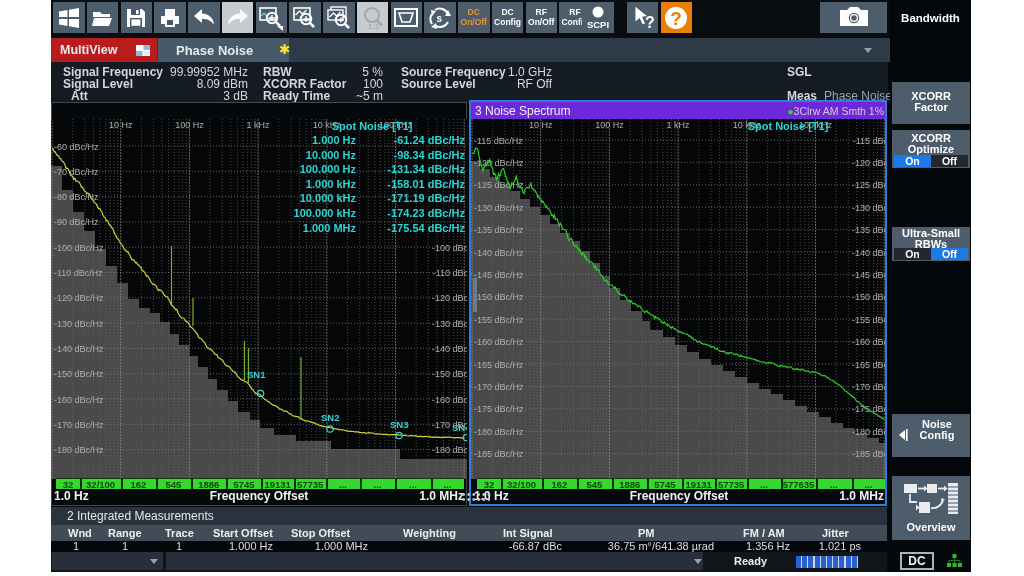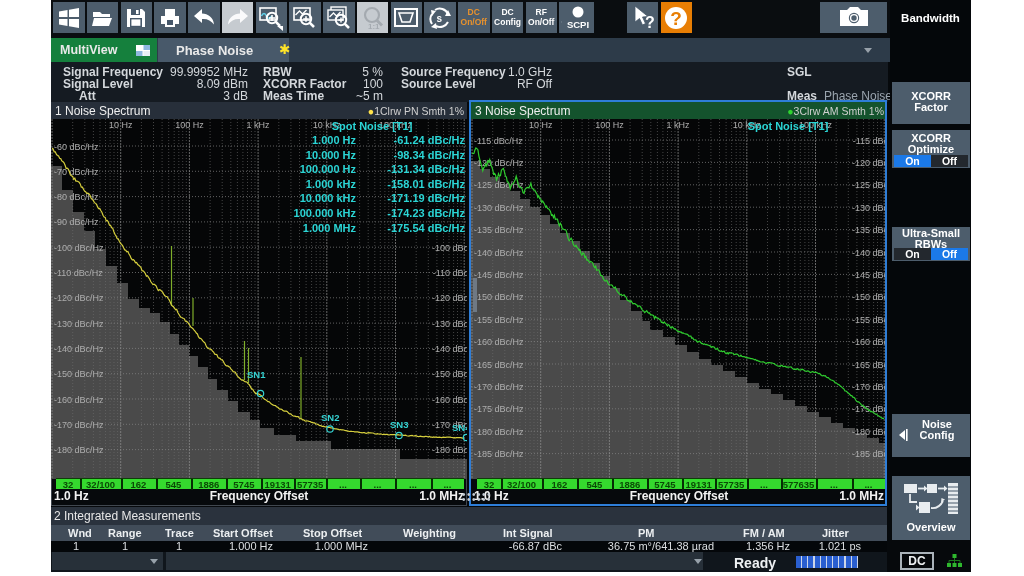--- a/index.html
+++ b/index.html
@@ -26,21 +26,21 @@
 
 svg text.al{font-size:9px;fill:#adadad;font-family:"Liberation Sans",sans-serif}
 svg text.sp{font-size:11px;font-weight:bold;fill:#2bd5d5;font-family:"Liberation Sans",sans-serif}
 svg text.sn{font-size:9.5px;font-weight:bold;fill:#35d3d3;font-family:"Liberation Sans",sans-serif}
 
 .gbar{position:absolute;top:478px;height:11px;background:#35d92e;border-top:1px solid #0f3d08}
 .gdiv{position:absolute;top:0;width:2px;height:11px;background:#062d04}
 .glab{position:absolute;top:0;transform:translateX(-50%);font-size:9.5px;font-weight:bold;color:#0a4a05;line-height:11px}
 .axrow{position:absolute;top:489px;height:17px;font-size:12px;font-weight:bold;color:#f2f2f2}
 
-#intbar{position:absolute;left:0;top:507px;width:836px;height:18px;background:#2a323d;color:#e8e8e8;font-size:12px;line-height:18px;padding-left:3px}
+#intbar{position:absolute;left:0;top:507px;width:836px;height:18px;background:#2a323d;color:#e8e8e8;font-size:12px;line-height:18px;padding-left:16px}
 #thead{position:absolute;left:0;top:525px;width:836px;height:16px;background:#414c59}
 #trow{position:absolute;left:0;top:541px;width:836px;height:11px;background:#04070a}
 .th{position:absolute;font-size:11px;font-weight:bold;color:#eceff1;line-height:16px;white-space:nowrap}
 .td{position:absolute;font-size:11px;color:#dcdfe2;line-height:11px;white-space:nowrap}
 
 #sbar{position:absolute;left:0;top:552px;width:836px;height:20px;background:#10161c}
 .combo{position:absolute;top:0;height:18px;background:#273039}
 .carr{position:absolute;top:7px;width:0;height:0;border-left:4px solid transparent;border-right:4px solid transparent;border-top:5px solid #97a1aa}
 
 #side{position:absolute;left:839px;top:0;width:81px;height:500px;background:#04070a}
@@ -168,21 +168,21 @@
       </div>
       <div class="tb " style="left:440.8px">
         <div class="t2">DC<br>Config</div>
       </div>
       <div class="tb " style="left:474.5px">
         <div class="t2">RF<br>On/Off</div>
       </div>
       <div class="tb " style="left:508.2px">
         <div class="t2">RF<br>Config</div>
       </div>
-      <div class="tb " style="left:511px">
+      <div class="tb " style="left:531px">
         <svg width="26" height="26" viewBox="0 0 26 26">
           <circle cx="13" cy="7" r="5.5" fill="#fff"></circle>
           <text x="13" y="23" font-size="9.5" font-weight="bold" fill="#fff" text-anchor="middle" font-family="Liberation Sans">SCPI</text>
         </svg>
       </div>
       <div class="tb " style="left:575.8px">
         <svg width="28" height="28" viewBox="0 0 28 28">
           <path d="M6 2 L6 18 L10.5 14.5 L13.5 21 L16.5 19.5 L13.5 13 L19 12.5 Z" fill="#fff" stroke="#47586a" stroke-width="0.8"></path>
           <text x="21" y="24" font-size="16" font-weight="bold" fill="#fff" text-anchor="middle" font-family="Liberation Sans">?</text>
         </svg>
@@ -195,58 +195,56 @@
       </div>
       <div class="tb cam" style="left:769px">
         <svg width="34" height="26" viewBox="0 0 34 26">
           <path d="M10 5 l3 -3 h8 l3 3 h7 v16 H3 V5 z" fill="#fff"></path>
           <circle cx="17" cy="13" r="5.2" fill="#4d5d6c"></circle>
           <circle cx="17" cy="13" r="3.4" fill="none" stroke="#fff" stroke-width="1.4"></circle>
         </svg>
       </div>
     </div>
 <div id="tabs">
-  <div class="tab" style="left:0;width:106px;background:#15803d;padding-left:9px">MultiView
+  <div class="tab" style="left:0;width:106px;background:#b91c1c;padding-left:9px">MultiView
     <svg style="position:absolute;left:85px;top:7px" width="14" height="11" viewBox="0 0 14 11">
           <rect width="14" height="11" fill="#fff"></rect>
           <rect x="7.5" y="0" width="6.5" height="5" fill="#8fb8e0"></rect>
           <rect x="0" y="6" width="6.5" height="5" fill="#8fb8e0"></rect>
           <rect x="7.5" y="6" width="6.5" height="5" fill="#e8eef5"></rect>
         </svg>
   </div>
   <div class="tab" style="left:107px;width:131px;background:#48596a;padding-left:18px;font-size:13px">Phase Noise
     <span style="position:absolute;left:121px;top:3px;color:#ffe428;font-size:13.5px;font-weight:normal">✱</span>
   </div>
   <div class="carr" style="left:813px;top:10px"></div>
 </div>
 <div id="infobar">
   <span class="if ifb" style="left:12px;top:3px">Signal Frequency</span>
       <span class="if ifr" style="left:117px;top:3px;width:80px">99.99952 MHz</span>
   <span class="if ifb" style="left:12px;top:15px">Signal Level</span>
       <span class="if ifr" style="left:117px;top:15px;width:80px">8.09 dBm</span>
-  <span class="if ifb" style="left:28px;top:27px">Att</span>
+  <span class="if ifb" style="left:20px;top:27px">Att</span>
       <span class="if ifr" style="left:117px;top:27px;width:80px">3 dB</span>
   <span class="if ifb" style="left:212px;top:3px">RBW</span>
       <span class="if ifr" style="left:252px;top:3px;width:80px">5 %</span>
   <span class="if ifb" style="left:212px;top:15px">XCORR Factor</span>
       <span class="if ifr" style="left:252px;top:15px;width:80px">100</span>
-  <span class="if ifb" style="left:212px;top:27px">Meas Time</span>
+  <span class="if ifb" style="left:212px;top:27px">Ready Time</span>
       <span class="if ifr" style="left:252px;top:27px;width:80px">~5 m</span>
   <span class="if ifb" style="left:350px;top:3px">Source Frequency</span>
       <span class="if ifr" style="left:421px;top:3px;width:80px">1.0 GHz</span>
   <span class="if ifb" style="left:350px;top:15px">Source Level</span>
       <span class="if ifr" style="left:421px;top:15px;width:80px">RF Off</span>
   <span class="if ifb" style="left:736px;top:3px">SGL</span>
   <span class="if ifb" style="left:736px;top:27px">Meas</span>
       <span class="if" style="left:773px;top:27px;color:#9aa4ae">Phase Noise</span>
 </div>
 
 <div style="position:absolute;left:0;top:102px;width:416px;height:404px;border:1px solid #40474f"></div>
-<div class="phdr" style="left:0;top:102px;width:416px;background:#272f3a;padding-left:4px">1 Noise Spectrum
-  <span class="leg"><span style="color:#ffe24a">●</span>1Clrw PN Smth 1%</span></div>
 <svg class="abs" style="left:0;top:119px" width="416" height="360" viewBox="0 0 416 360">
   <rect width="416" height="360" fill="#050607"></rect>
   <path d="M0.0,47.0H11.0 V71.0H22.0 V93.0H33.0 V112.0H44.0 V130.0H55.0 V147.0H66.0 V164.0H77.0 V180.0H88.0 V189.0H99.0 V194.0H109.0 V203.0H119.0 V215.0H128.0 V226.0H138.0 V237.0H147.0 V248.0H157.0 V260.0H166.0 V271.0H177.0 V282.0H187.0 V293.0H199.0 V301.0H209.0 V309.0H223.0 V316.0H245.0 V322.0H280.0 V330.0H349.0 V340.0H416.0 V345.0V360.5 H0.0 Z" fill="#4a4a4a"></path>
   <line x1="1.0" y1="0" x2="1.0" y2="360" stroke="#8f8f8f" stroke-width="1" stroke-dasharray="2 1" opacity="0.7"></line>
       <line x1="21.7" y1="0" x2="21.7" y2="360" stroke="#6e6e6e" stroke-width="1" stroke-dasharray="1 2" opacity="0.6"></line>
       <line x1="33.8" y1="0" x2="33.8" y2="360" stroke="#6e6e6e" stroke-width="1" stroke-dasharray="1 2" opacity="0.6"></line>
       <line x1="42.4" y1="0" x2="42.4" y2="360" stroke="#6e6e6e" stroke-width="1" stroke-dasharray="1 2" opacity="0.6"></line>
       <line x1="49.0" y1="0" x2="49.0" y2="360" stroke="#6e6e6e" stroke-width="1" stroke-dasharray="1 2" opacity="0.6"></line>
       <line x1="54.5" y1="0" x2="54.5" y2="360" stroke="#6e6e6e" stroke-width="1" stroke-dasharray="1 2" opacity="0.6"></line>
       <line x1="59.1" y1="0" x2="59.1" y2="360" stroke="#6e6e6e" stroke-width="1" stroke-dasharray="1 2" opacity="0.6"></line>
@@ -392,21 +390,21 @@
       <span class="glab" style="left:321.5px">...</span>
       <span class="glab" style="left:357.0px">...</span>
       <span class="glab" style="left:391.4px">...</span>
     </div>
 <div class="axrow" style="left:0;width:416px">
       <span style="position:absolute;left:3px">1.0 Hz</span>
       <span style="position:absolute;left:0;width:100%;text-align:center">Frequency Offset</span>
       <span style="position:absolute;right:3px">1.0 MHz</span>
     </div>
 
-<div class="phdr" style="left:420px;top:102px;width:416px;background:#14532d;padding-left:4px">3 Noise Spectrum
+<div class="phdr" style="left:420px;top:102px;width:416px;background:#6d28d9;padding-left:4px">3 Noise Spectrum
   <span class="leg"><span style="color:#2fd32f">●</span>3Clrw AM Smth 1%</span></div>
 <svg class="abs" style="left:420px;top:119px" width="416" height="360" viewBox="0 0 416 360">
   <rect width="416" height="360" fill="#050607"></rect>
   <path d="M0.0,42.0H9.0 V50.0H19.0 V58.0H29.0 V65.0H39.0 V72.0H49.0 V80.0H59.0 V88.0H69.0 V96.0H79.0 V105.0H89.0 V114.0H99.0 V122.0H109.0 V132.0H119.0 V144.0H129.0 V157.0H139.0 V169.0H149.0 V181.0H160.0 V192.0H171.0 V202.0H179.0 V211.0H192.0 V218.0H204.0 V226.0H216.0 V233.0H228.0 V240.0H240.0 V246.0H252.0 V252.0H264.0 V258.0H276.0 V264.0H288.0 V270.0H300.0 V275.0H312.0 V281.0H324.0 V287.0H336.0 V293.0H348.0 V298.0H360.0 V304.0H372.0 V309.0H384.0 V314.0H396.0 V319.0H408.0 V324.0H416.0 V328.0V360.5 H0.0 Z" fill="#4a4a4a"></path>
   <line x1="1.0" y1="0" x2="1.0" y2="360" stroke="#8f8f8f" stroke-width="1" stroke-dasharray="2 1" opacity="0.7"></line>
       <line x1="21.7" y1="0" x2="21.7" y2="360" stroke="#6e6e6e" stroke-width="1" stroke-dasharray="1 2" opacity="0.6"></line>
       <line x1="33.8" y1="0" x2="33.8" y2="360" stroke="#6e6e6e" stroke-width="1" stroke-dasharray="1 2" opacity="0.6"></line>
       <line x1="42.4" y1="0" x2="42.4" y2="360" stroke="#6e6e6e" stroke-width="1" stroke-dasharray="1 2" opacity="0.6"></line>
       <line x1="49.0" y1="0" x2="49.0" y2="360" stroke="#6e6e6e" stroke-width="1" stroke-dasharray="1 2" opacity="0.6"></line>
       <line x1="54.5" y1="0" x2="54.5" y2="360" stroke="#6e6e6e" stroke-width="1" stroke-dasharray="1 2" opacity="0.6"></line>
@@ -551,21 +549,21 @@
 <div class="abs" style="left:421.5px;top:278px;width:4px;height:34px;background:#6f7984"></div>
 <div class="abs" style="left:402px;top:492px;width:48px;height:10px;color:#c2cad2;font-size:10px;letter-spacing:1.5px;line-height:5px;text-align:center">••••••<br>••••••</div>
 <div class="abs" style="left:409px;top:509px;width:48px;height:10px;color:#c2cad2;font-size:10px;letter-spacing:1.5px;line-height:5px;text-align:center">••••••<br>••••••</div>
 
 <div id="intbar">2 Integrated Measurements</div>
 <div id="thead">
   <span class="th" style="left:17px">Wnd</span>
       <span class="th" style="left:57px">Range</span>
   <span class="th" style="left:114px">Trace</span>
       <span class="th" style="left:162px">Start Offset</span>
-  <span class="th" style="left:252px">Stop Offset</span>
+  <span class="th" style="left:240px">Stop Offset</span>
       <span class="th" style="left:352px">Weighting</span>
   <span class="th" style="left:452px">Int Signal</span>
       <span class="th" style="left:587px">PM</span>
   <span class="th" style="left:692px">FM / AM</span>
       <span class="th" style="left:771px">Jitter</span>
 </div>
 <div id="trow">
   <span class="td" style="left:22px">1</span>
       <span class="td" style="left:71px">1</span>
   <span class="td" style="left:125px">1</span>
@@ -576,21 +574,21 @@
   <span class="td" style="left:659px;width:80px;text-align:right">1.356 Hz</span>
   <span class="td" style="left:730px;width:80px;text-align:right">1.021 ps</span>
 </div>
 <div id="sbar">
   <div class="combo" style="left:1px;width:111px">
         <div class="carr" style="left:98px"></div>
       </div>
   <div class="combo" style="left:115px;width:537px">
         <div class="carr" style="left:528px"></div>
       </div>
-  <span style="position:absolute;left:683px;top:3px;font-size:14px;font-weight:bold;color:#eef1f3">Ready</span>
+  <span style="position:absolute;left:683px;top:3px;font-size:11px;font-weight:bold;color:#eef1f3">Ready</span>
   <div style="position:absolute;left:745px;top:4px;width:62px;height:12px;background:#2a5fd0;background-image:repeating-linear-gradient(90deg,#2a5fd0 0,#2a5fd0 5px,#cdd6e8 5px,#cdd6e8 6.2px)"></div>
 </div>
 <div id="side">
       <div class="sbhead">Bandwidth</div>
       <div class="sb" style="top:82px;height:42px">
         <div class="sbt" style="padding-top:9px">XCORR<br>Factor</div>
       </div>
       <div class="sb" style="top:130px;height:38px">
         <div class="sbt" style="padding-top:3px">XCORR<br>Optimize</div>
         <div class="tog">

